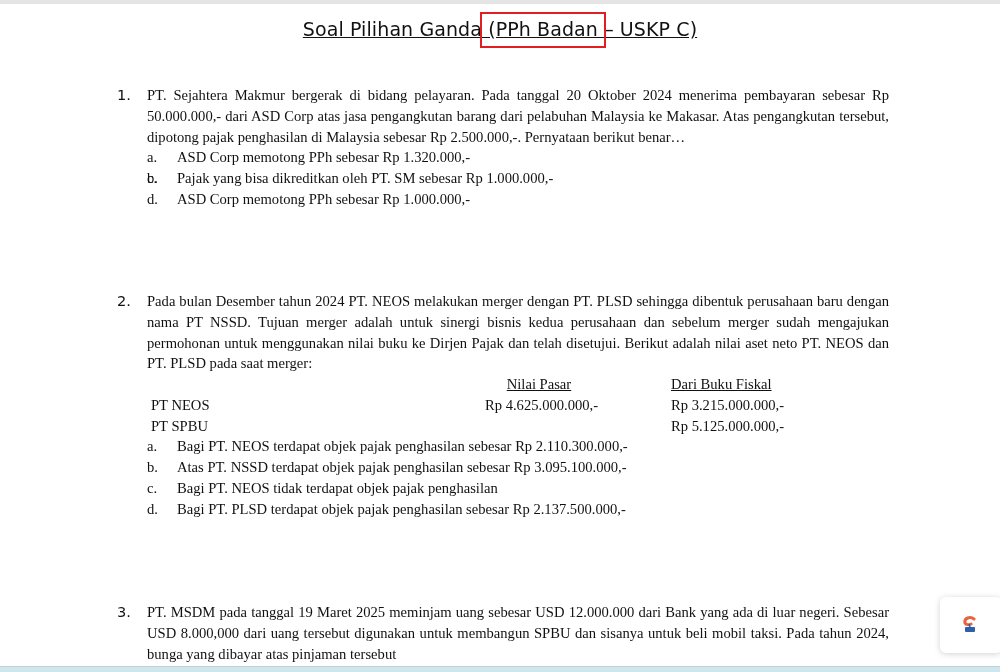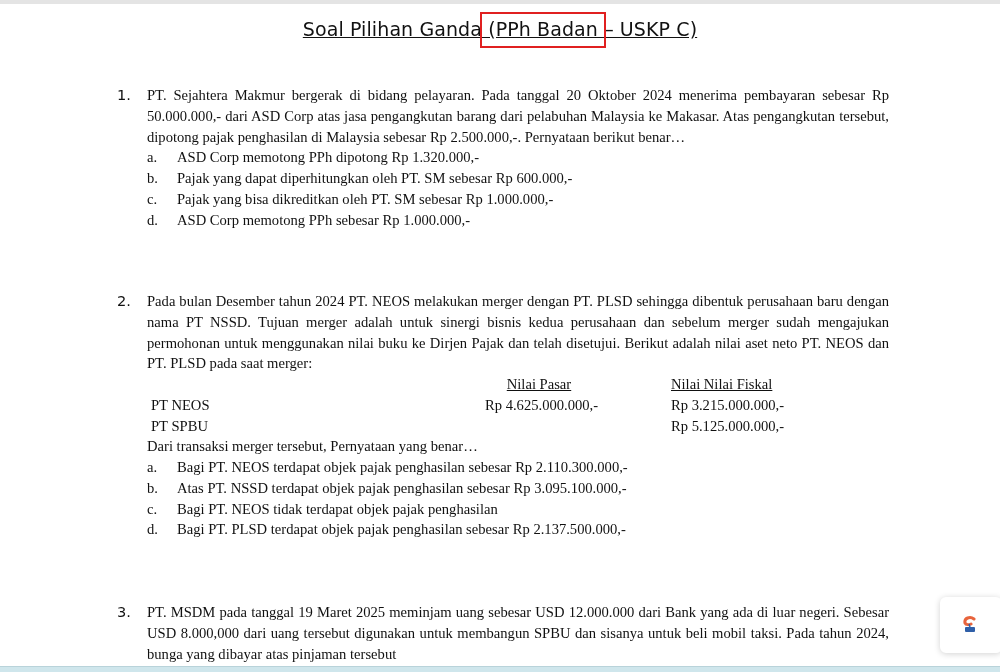--- a/index.html
+++ b/index.html
@@ -53,47 +53,46 @@
 
 <div class="top-strip"></div>
 
 <div class="doc-title">Soal Pilihan Ganda (PPh Badan – USKP C)</div>
 <div class="highlight-box"></div>
 
 <div class="question" style="top:85px;">
   <span class="q-num">1.</span>
   <div class="q-body">
     <div>PT. Sejahtera Makmur bergerak di bidang pelayaran. Pada tanggal 20 Oktober 2024 menerima pembayaran sebesar Rp 50.000.000,- dari ASD Corp atas jasa pengangkutan barang dari pelabuhan Malaysia ke Makasar. Atas pengangkutan tersebut, dipotong pajak penghasilan di Malaysia sebesar Rp 2.500.000,-. Pernyataan berikut benar…</div>
-    <div class="opt"><span class="letter">a.</span><span>ASD Corp memotong PPh dipotong Rp 1.320.000,-</span></div>
-    <div class="opt"><span class="letter">b.</span><span>Pajak yang dapat diperhitungkan oleh PT. SM sebesar Rp 600.000,-</span></div>
+    <div class="opt"><span class="letter">a.</span><span>ASD Corp memotong PPh sebesar Rp 1.320.000,-</span></div>
+    <div class="opt"><span class="letter">b.</span></div>
     <div class="opt"><span class="letter">c.</span><span>Pajak yang bisa dikreditkan oleh PT. SM sebesar Rp 1.000.000,-</span></div>
     <div class="opt"><span class="letter">d.</span><span>ASD Corp memotong PPh sebesar Rp 1.000.000,-</span></div>
   </div>
 </div>
 
 <div class="question" style="top:291px;">
   <span class="q-num">2.</span>
   <div class="q-body">
     <div>Pada bulan Desember tahun 2024 PT. NEOS melakukan merger dengan PT. PLSD sehingga dibentuk perusahaan baru dengan nama PT NSSD. Tujuan merger adalah untuk sinergi bisnis kedua perusahaan dan sebelum merger sudah mengajukan permohonan untuk menggunakan nilai buku ke Dirjen Pajak dan telah disetujui. Berikut adalah nilai aset neto PT. NEOS dan PT. PLSD pada saat merger:</div>
     <div class="tbl">
       <div class="row">
         <span class="c2 hdr">Nilai Pasar</span>
-        <span class="c3 hdr">Nilai Nilai Fiskal</span>
+        <span class="c3 hdr">Dari Buku Fiskal</span>
       </div>
       <div class="row">
         <span class="c1">PT NEOS</span>
         <span class="c2">Rp 4.625.000.000,-</span>
         <span class="c3">Rp 3.215.000.000,-</span>
       </div>
       <div class="row">
         <span class="c1">PT SPBU</span>
         <span class="c3">Rp 5.125.000.000,-</span>
       </div>
     </div>
-    <div>Dari transaksi merger tersebut, Pernyataan yang benar…</div>
     <div class="opt"><span class="letter">a.</span><span>Bagi PT. NEOS terdapat objek pajak penghasilan sebesar Rp 2.110.300.000,-</span></div>
     <div class="opt"><span class="letter">b.</span><span>Atas PT. NSSD terdapat objek pajak penghasilan sebesar Rp 3.095.100.000,-</span></div>
     <div class="opt"><span class="letter">c.</span><span>Bagi PT. NEOS tidak terdapat objek pajak penghasilan</span></div>
     <div class="opt"><span class="letter">d.</span><span>Bagi PT. PLSD terdapat objek pajak penghasilan sebesar Rp 2.137.500.000,-</span></div>
   </div>
 </div>
 
 <div class="question" style="top:602px;">
   <span class="q-num">3.</span>
   <div class="q-body">

